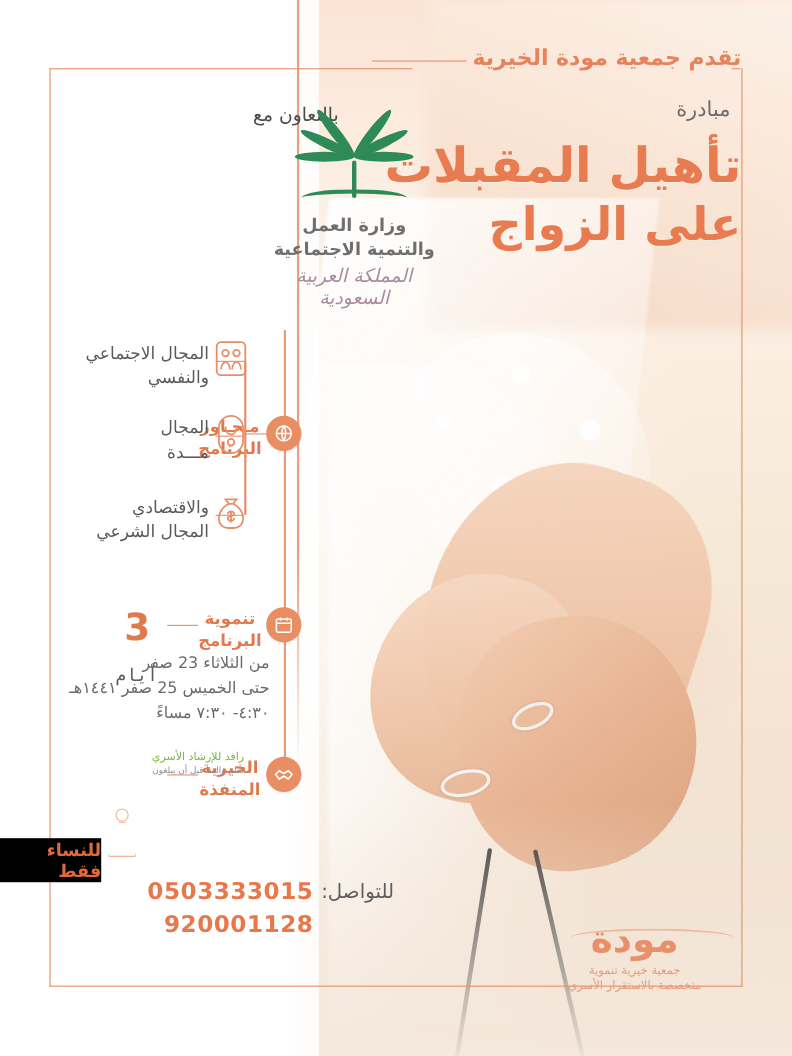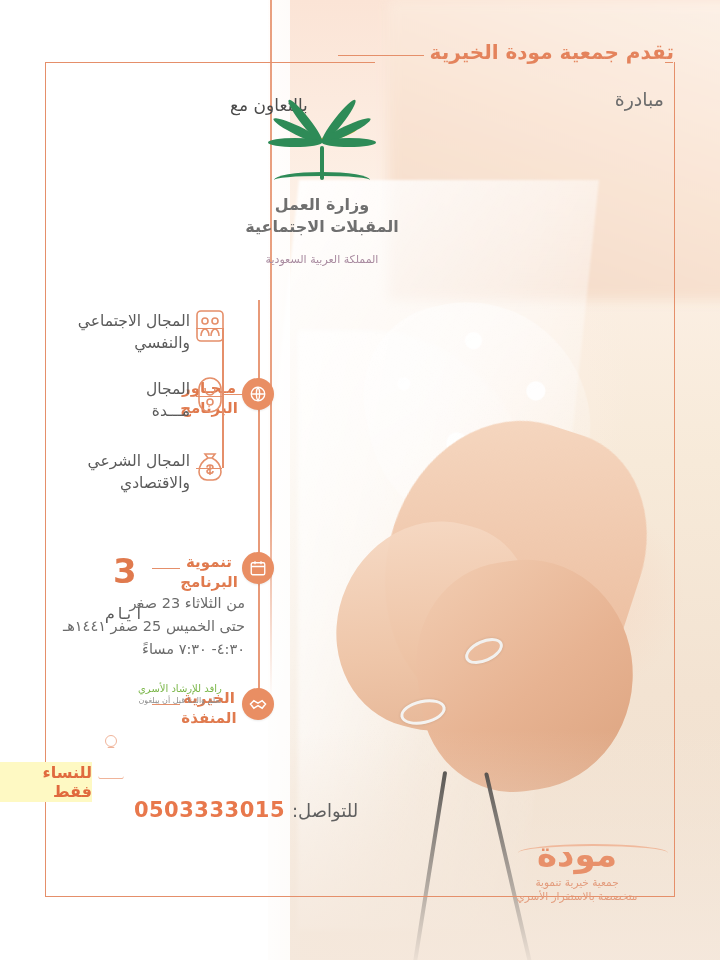--- a/index.html
+++ b/index.html
@@ -164,21 +164,21 @@
   }
   .palm .swords{
     position:absolute;left:50%;top:44px;width:96px;height:12px;margin-left:-48px;
     border-top:4px solid #2e8b57;border-radius:50%;
   }
   .palm .gold{
     position:absolute;left:50%;top:4px;width:42px;height:7px;margin-left:-6px;
     background:#d9b23a;border-radius:50%;transform:rotate(-18deg);
   }
   .mol-txt1{color:#6f6f6f;font-size:16px;font-weight:700;margin-top:4px;line-height:1.35;}
-  .mol-txt2{color:#a98ba0;font-size:11px;margin-top:16px;}
+  .mol-txt2{color:#a98ba0;font-size:17px;margin-top:4px;font-style:italic;}
   
   .axis{
     position:absolute;left:258px;top:300px;width:1.5px;height:418px;
     background:#e58f6a;opacity:.9;
   }
   .node{
     position:absolute;width:32px;height:32px;border-radius:50%;
     background:#e98e63;color:#fff;display:flex;align-items:center;justify-content:center;
     font-size:15px;box-shadow:0 1px 2px rgba(0,0,0,.08);
   }
@@ -212,21 +212,21 @@
     position:absolute;text-align:center;width:150px;
   }
   .rafd .mark{
     color:#7ab648;font-size:34px;font-weight:700;letter-spacing:-1px;line-height:1;
   }
   .rafd .t1{color:#7ab648;font-size:10px;margin-top:3px;}
   .rafd .t2{color:#8e8e8e;font-size:8px;margin-top:2px;}
   
   .women-badge{
     position:absolute;left:0;top:762px;width:92px;height:40px;
-    background:#fef9c3;color:#e06a3e;font-size:16px;font-weight:700;
+    background:#000000;color:#e06a3e;font-size:16px;font-weight:700;
     display:flex;align-items:center;justify-content:center;
   }
   .woman-icon{
     position:absolute;left:96px;top:735px;width:28px;height:44px;
   }
   .woman-icon .head{
     position:absolute;left:9px;top:0;width:10px;height:10px;border-radius:50%;
     border:1.6px solid #f0b49a;
   }
   .woman-icon .body{
@@ -281,36 +281,40 @@
   <div class="frame"></div>
   <div class="frame-top-left"></div>
   <div class="frame-top-right"></div>
   <div class="divider-v"></div>
 
   <div class="hdr">
     <span class="dash"></span>
     <span class="txt">تقدم جمعية مودة الخيرية</span>
   </div>
   <div class="sub-init">مبادرة</div>
+  <div class="bigtitle">
+    <span>تأهيل المقبلات</span>
+    <span class="l2">على الزواج</span>
+  </div>
 
   <div class="collab-label">بالتعاون مع</div>
   <div class="mol-logo">
     <div class="palm">
       <span class="gold"></span>
       <span class="leaf" style="transform:rotate(-52deg);"></span>
       <span class="leaf" style="transform:rotate(-26deg);"></span>
       <span class="leaf" style="transform:rotate(0deg);"></span>
       <span class="leaf" style="transform:rotate(206deg);"></span>
       <span class="leaf" style="transform:rotate(232deg);"></span>
       <span class="leaf" style="transform:rotate(180deg);"></span>
       <span class="trunk"></span>
       <span class="swords"></span>
     </div>
     <div class="mol-txt1">وزارة العمل</div>
-    <div class="mol-txt1" style="margin-top:0;">المقبلات الاجتماعية</div>
+    <div class="mol-txt1" style="margin-top:0;">والتنمية الاجتماعية</div>
     <div class="mol-txt2">المملكة العربية السعودية</div>
   </div>
 
   <div class="axis"></div>
 
   <div class="node" style="left:242px;top:378px;">
     <svg width="18" height="18" viewBox="0 0 24 24" fill="none" stroke="#fff" stroke-width="1.8">
       <circle cx="12" cy="12" r="9"></circle>
         <path d="M3 12h18M12 3c3 3.5 3 14 0 18M12 3c-3 3.5-3 14 0 18"></path>
     </svg>
@@ -352,22 +356,22 @@
   </div>
 
   <div class="topicicon" style="left:196px;top:448px;">
     <svg width="32" height="38" viewBox="0 0 32 38" fill="none" stroke="#e58f6a" stroke-width="1.6">
       <path d="M11 6h10l-3 4h-4z"></path>
         <path d="M14 10c-6 3-9 8-9 14a8 8 0 008 8h6a8 8 0 008-8c0-6-3-11-9-14"></path>
       <path d="M16 17v10M13 19.5c0-1.5 1.5-2.5 3-2.5s3 1 3 2.5-6 1.5-6 3.5 1.5 2.5 3 2.5 3-1 3-2.5"></path>
     </svg>
   </div>
   <div class="topic" style="left:42px;top:450px;text-align:right;width:148px;">
+    <div>والاقتصادي</div>
     <div>المجال الشرعي</div>
-    <div>والاقتصادي</div>
   </div>
 
   <div class="node" style="left:242px;top:552px;">
     <svg width="18" height="18" viewBox="0 0 24 24" fill="none" stroke="#fff" stroke-width="1.8">
       <rect x="3" y="5" width="18" height="16" rx="2"></rect>
         <path d="M3 10h18M8 3v4M16 3v4"></path>
     </svg>
   </div>
   <div class="sec-title" style="left:180px;top:552px;width:58px;">
     <div>تنموية</div>
@@ -399,20 +403,21 @@
 
   <div class="women-badge">للنساء فقط</div>
   <div class="woman-icon">
     <span class="head"></span>
     <span class="body"></span>
   </div>
 
   <div class="contact-label">للتواصل:</div>
   <div class="phones">
     <div>0503333015</div>
+    <div>920001128</div>
   </div>
 
   <div class="swoosh"></div>
   <div class="mawadda">
     <div class="logo">مودة</div>
     <div class="l1">جمعية خيرية تنموية</div>
     <div class="l2">متخصصة بالاستقرار الأسري</div>
   </div>
 
 </div>

